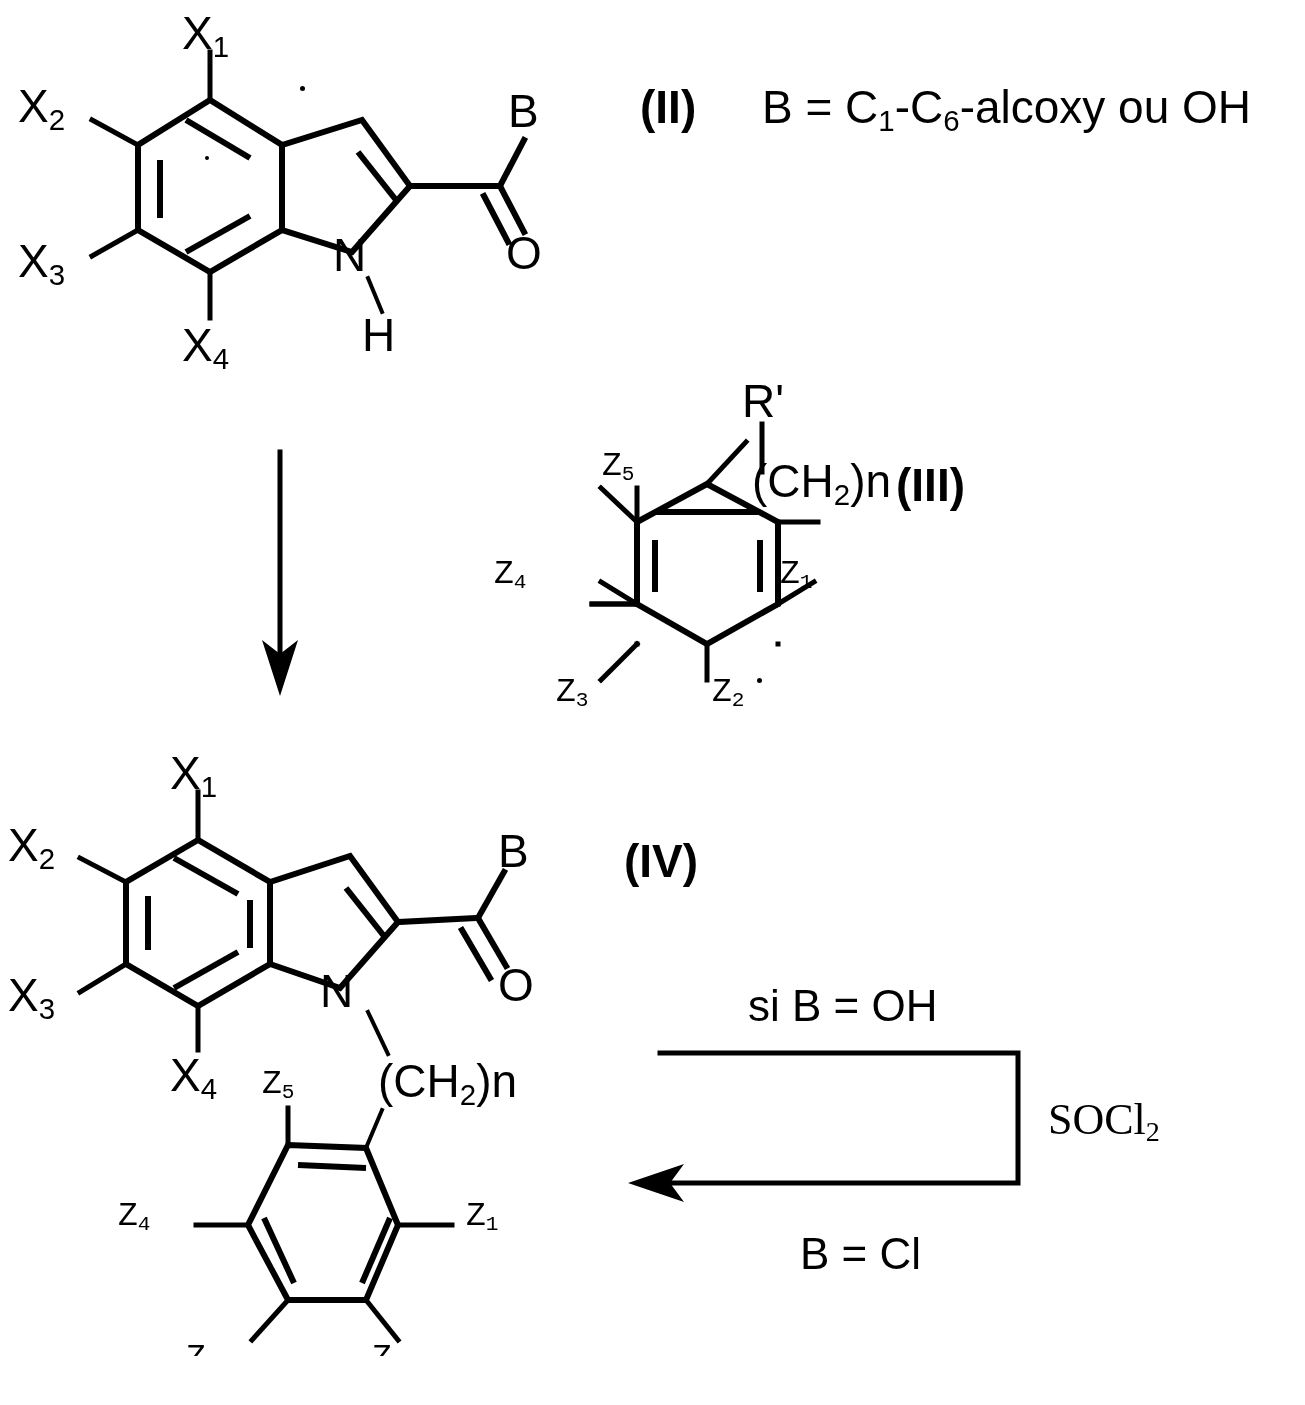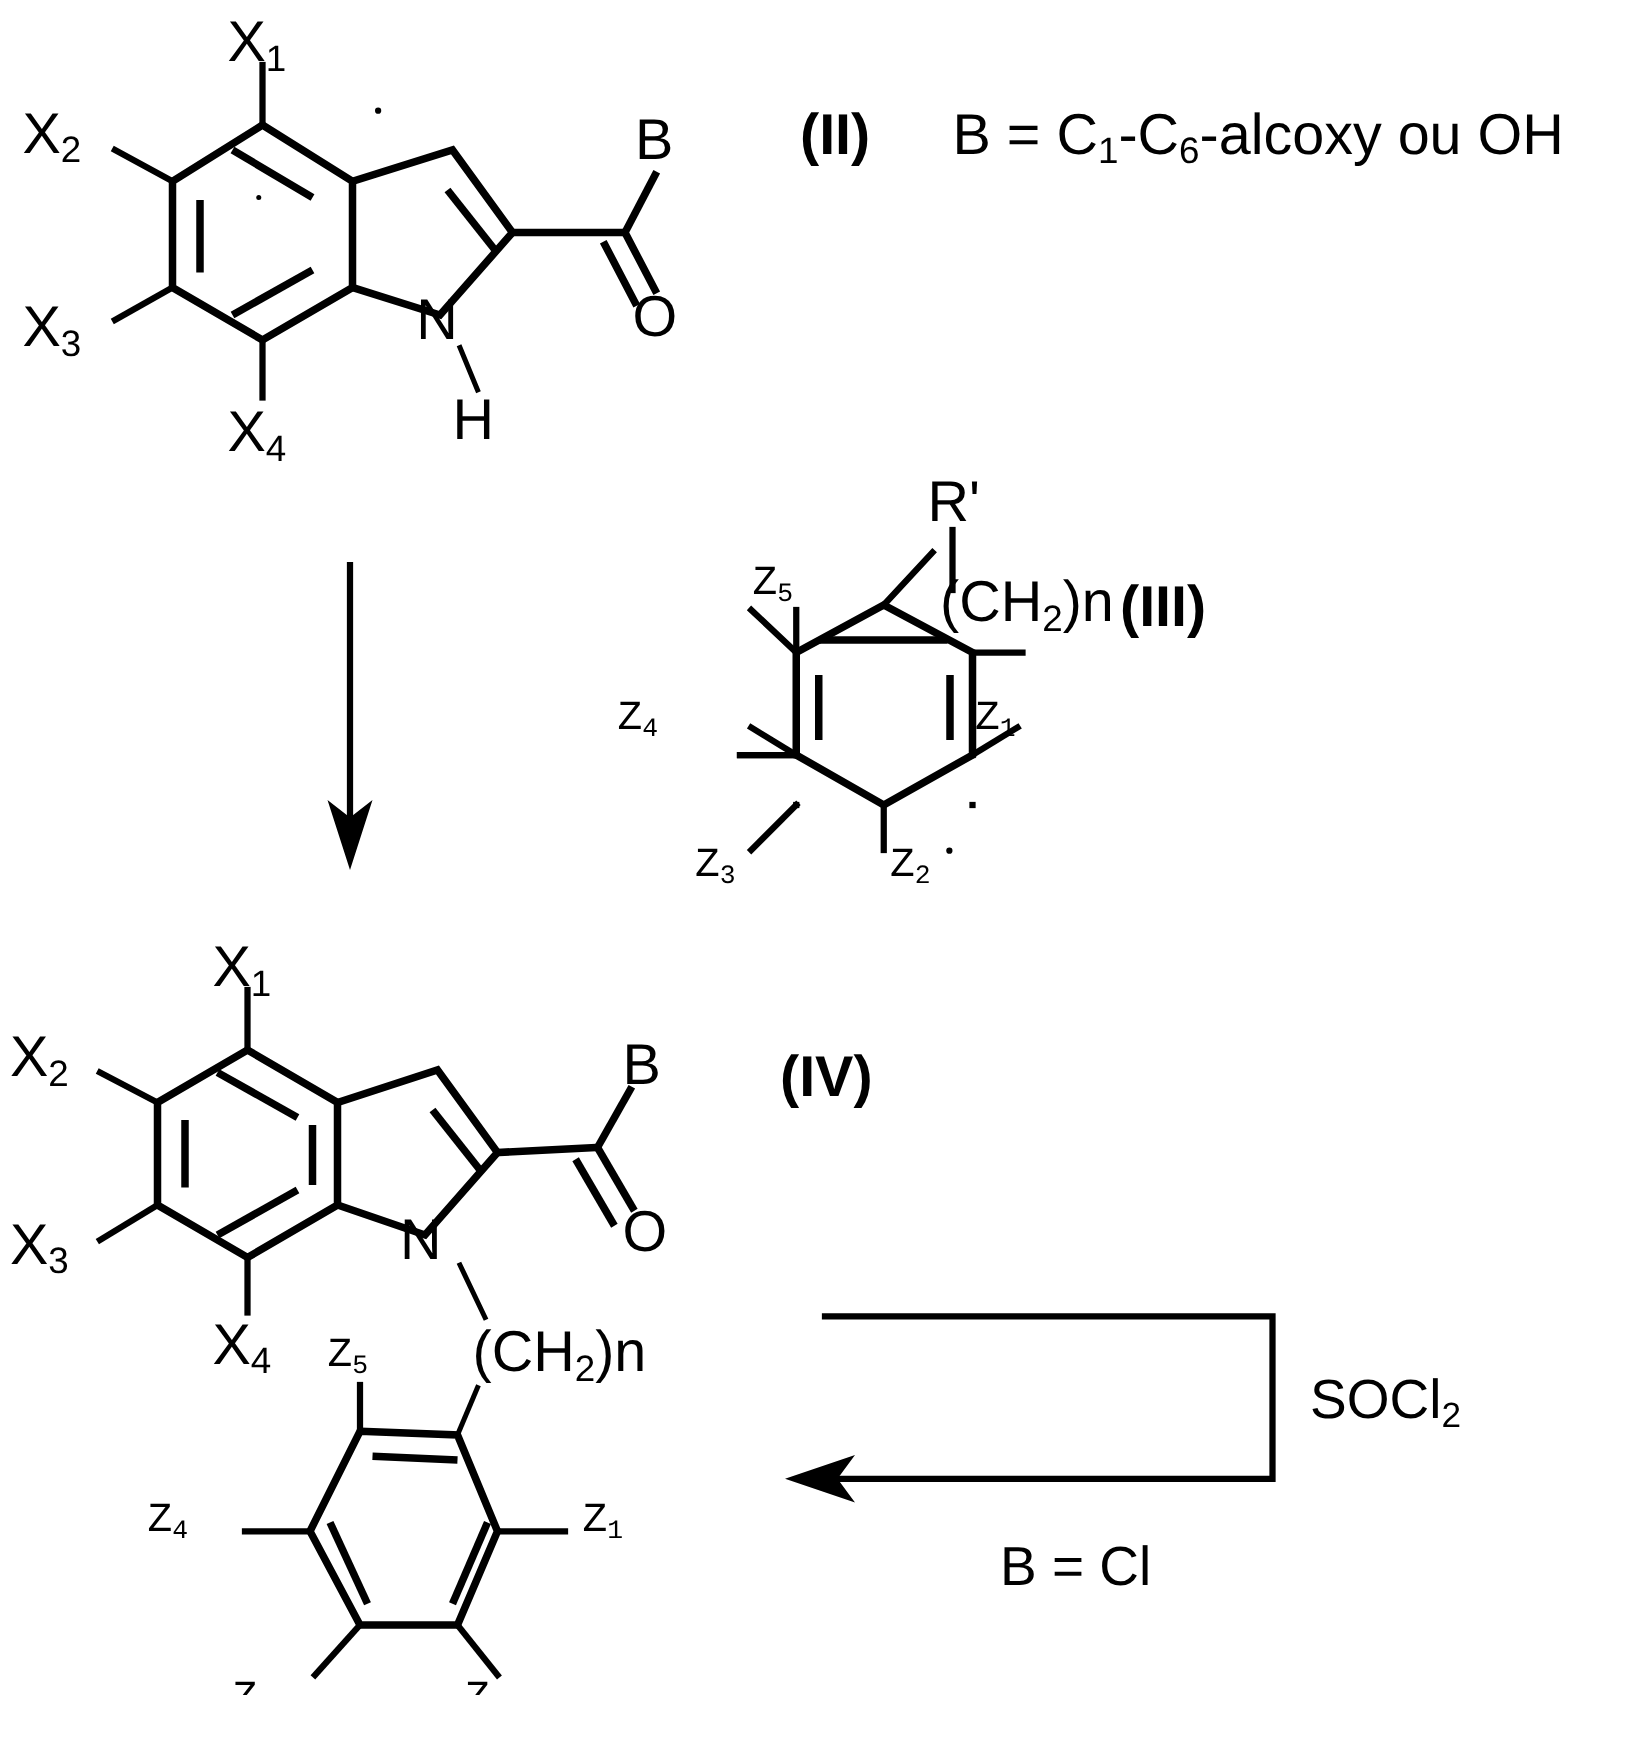--- a/index.html
+++ b/index.html
@@ -249,21 +249,22 @@
   <div class="atom" style="left:378px; top:1058px;"><span>(CH</span><sub>2</sub><span>)n</span></div>
 
   <div class="atom small" style="left:262px; top:1068px;"><span>Z</span><sub>5</sub></div>
   <div class="atom small" style="left:118px; top:1200px;"><span>Z</span><sub>4</sub></div>
   <div class="atom small" style="left:466px; top:1200px;"><span>Z</span><sub>1</sub></div>
   <div class="atom small" style="left:186px; top:1342px;"><span>Z</span><sub>3</sub></div>
   <div class="atom small" style="left:372px; top:1342px;"><span>Z</span><sub>2</sub></div>
 
   <div class="txt caption" style="left:624px; top:838px;"><span>(IV)</span></div>
 
-  <div class="txt cond" style="left:1048px; top:1098px;"><span>SOCl</span><sub>2</sub></div>
+  <div class="txt cond" style="left:748px; top:984px;"><span>si B = OH</span></div>
+  <div class="txt cond" style="left:1048px; top:1098px;font-family:Liberation Serif, serif;"><span>SOCl</span><sub>2</sub></div>
   <div class="txt cond" style="left:800px; top:1232px;"><span>B = Cl</span></div>
 
   <div class="speck" style="left:300px; top:86px; width:5px; height:5px;"></div>
   <div class="speck" style="left:205px; top:156px; width:4px; height:4px;"></div>
   <div class="speck" style="left:757px; top:678px; width:5px; height:5px;"></div>
   <div class="speck" style="left:18px; top:1368px; width:5px; height:5px;"></div>
 
 </div>
 
 </body></html>

